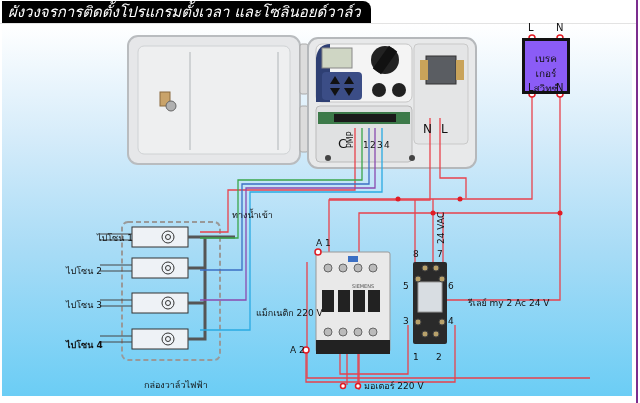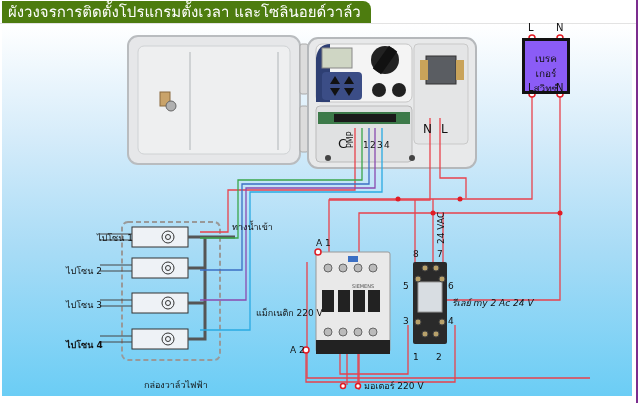--- a/index.html
+++ b/index.html
@@ -1,17 +1,17 @@
 <!DOCTYPE html>
 <html><head>
 <meta charset="utf-8">
 <style>
   html, body { margin: 0; padding: 0; }
   body { width: 640px; height: 403px; position: relative; overflow: hidden; background: #ffffff; font-family: "DejaVu Sans", sans-serif; }
-  .title-tab { position: absolute; left: 2px; top: 1px; height: 28px; padding: 0 10px 0 6px; background: #4d7c0f; color: #fff; font-size: 15px; line-height: 22px; border-radius: 0 8px 0 0; white-space: nowrap; }
+  .title-tab { position: absolute; left: 2px; top: 1px; height: 28px; padding: 0 10px 0 6px; background: #000000; color: #fff; font-size: 15px; line-height: 22px; border-radius: 0 8px 0 0; white-space: nowrap; font-style: italic; }
   .title-rule { position: absolute; left: 0; top: 23px; width: 636px; height: 1px; background: #e3e3e3; }
   .panel { position: absolute; left: 2px; top: 24px; width: 630px; height: 372px; background: linear-gradient(#ffffff 0%, #d6ecfa 30%, #a9dcf6 60%, #6bcdf5 100%); }
   .right-bar { position: absolute; left: 636px; top: 0; width: 2px; height: 403px; background: #7b2d8e; }
   svg { position: absolute; left: 0; top: 0; }
   .lbl { position: absolute; font-size: 9px; color: #111; white-space: nowrap; }
   .lbl-sm { font-size: 8px; }
   .breaker-box { position: absolute; left: 522px; top: 38px; width: 48px; height: 56px; border: 3px solid #111; background: #8b5cf6; text-align: center; font-size: 10px; line-height: 15px; color: #111; box-sizing: border-box; padding-top: 10px; }
 </style>
 </head>
 <body>
@@ -173,33 +173,33 @@
 
 <div class="lbl" style="left:338px;top:136px;font-size:13px;">C</div>
 <div class="lbl" style="left:346px;top:124px;font-size:8px;transform:rotate(-90deg);transform-origin:left top;top:148px;">PMP</div>
 <div class="lbl" style="left:363px;top:140px;">1</div>
 <div class="lbl" style="left:370px;top:140px;">2</div>
 <div class="lbl" style="left:377px;top:140px;">3</div>
 <div class="lbl" style="left:384px;top:140px;">4</div>
 <div class="lbl" style="left:423px;top:122px;font-size:12px;">N</div>
 <div class="lbl" style="left:441px;top:122px;font-size:12px;">L</div>
 
-<div class="lbl" style="left:232px;top:220px;text-align:right;">ทางน้ำเข้า</div>
+<div class="lbl" style="left:232px;top:208px;text-align:right;">ทางน้ำเข้า</div>
 <div class="lbl" style="left:78px;top:231px;margin-left:19px;">ไปโซน 1</div>
 <div class="lbl" style="left:66px;top:264px;">ไปโซน 2</div>
 <div class="lbl" style="left:66px;top:298px;">ไปโซน 3</div>
 <div class="lbl" style="left:66px;top:338px;font-weight:bold;">ไปโซน 4</div>
 <div class="lbl" style="left:144px;top:362px;margin-top:16px;">กล่องวาล์วไฟฟ้า</div>
 
 <div class="lbl" style="left:256px;top:306px;">แม็กเนติก 220 V</div>
 <div class="lbl" style="left:316px;top:238px;">A 1</div>
 <div class="lbl" style="left:290px;top:345px;">A 2</div>
 <div class="lbl lbl-sm" style="left:352px;top:283px;font-size:5px;color:#555;">SIEMENS</div>
 
-<div class="lbl" style="left:452px;top:296px;font-style:italic;">รีเลย์ my 2  Ac 24 V</div>
+<div class="lbl" style="left:468px;top:296px;">รีเลย์ my 2  Ac 24 V</div>
 <div class="lbl" style="left:436px;top:216px;transform:rotate(-90deg);transform-origin:left top;top:244px;">24 VAC</div>
 <div class="lbl" style="left:413px;top:249px;">8</div>
 <div class="lbl" style="left:437px;top:249px;">7</div>
 <div class="lbl" style="left:403px;top:281px;">5</div>
 <div class="lbl" style="left:448px;top:281px;">6</div>
 <div class="lbl" style="left:403px;top:316px;">3</div>
 <div class="lbl" style="left:448px;top:316px;">4</div>
 <div class="lbl" style="left:413px;top:352px;">1</div>
 <div class="lbl" style="left:436px;top:352px;">2</div>
 

